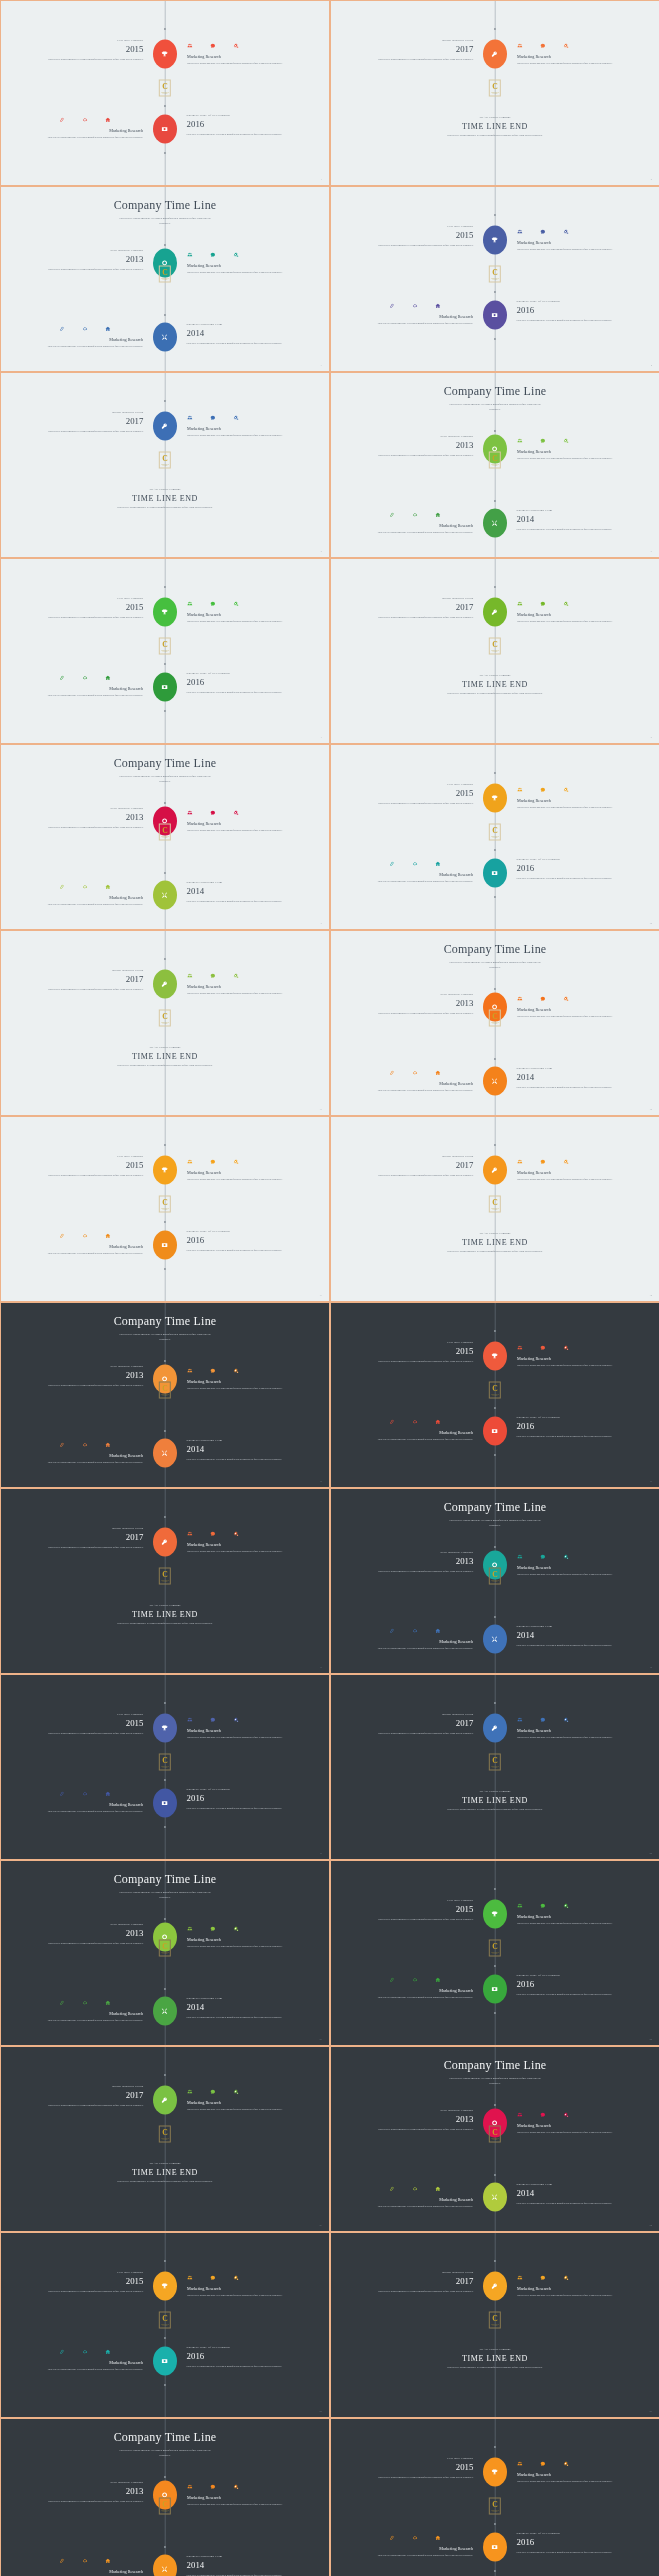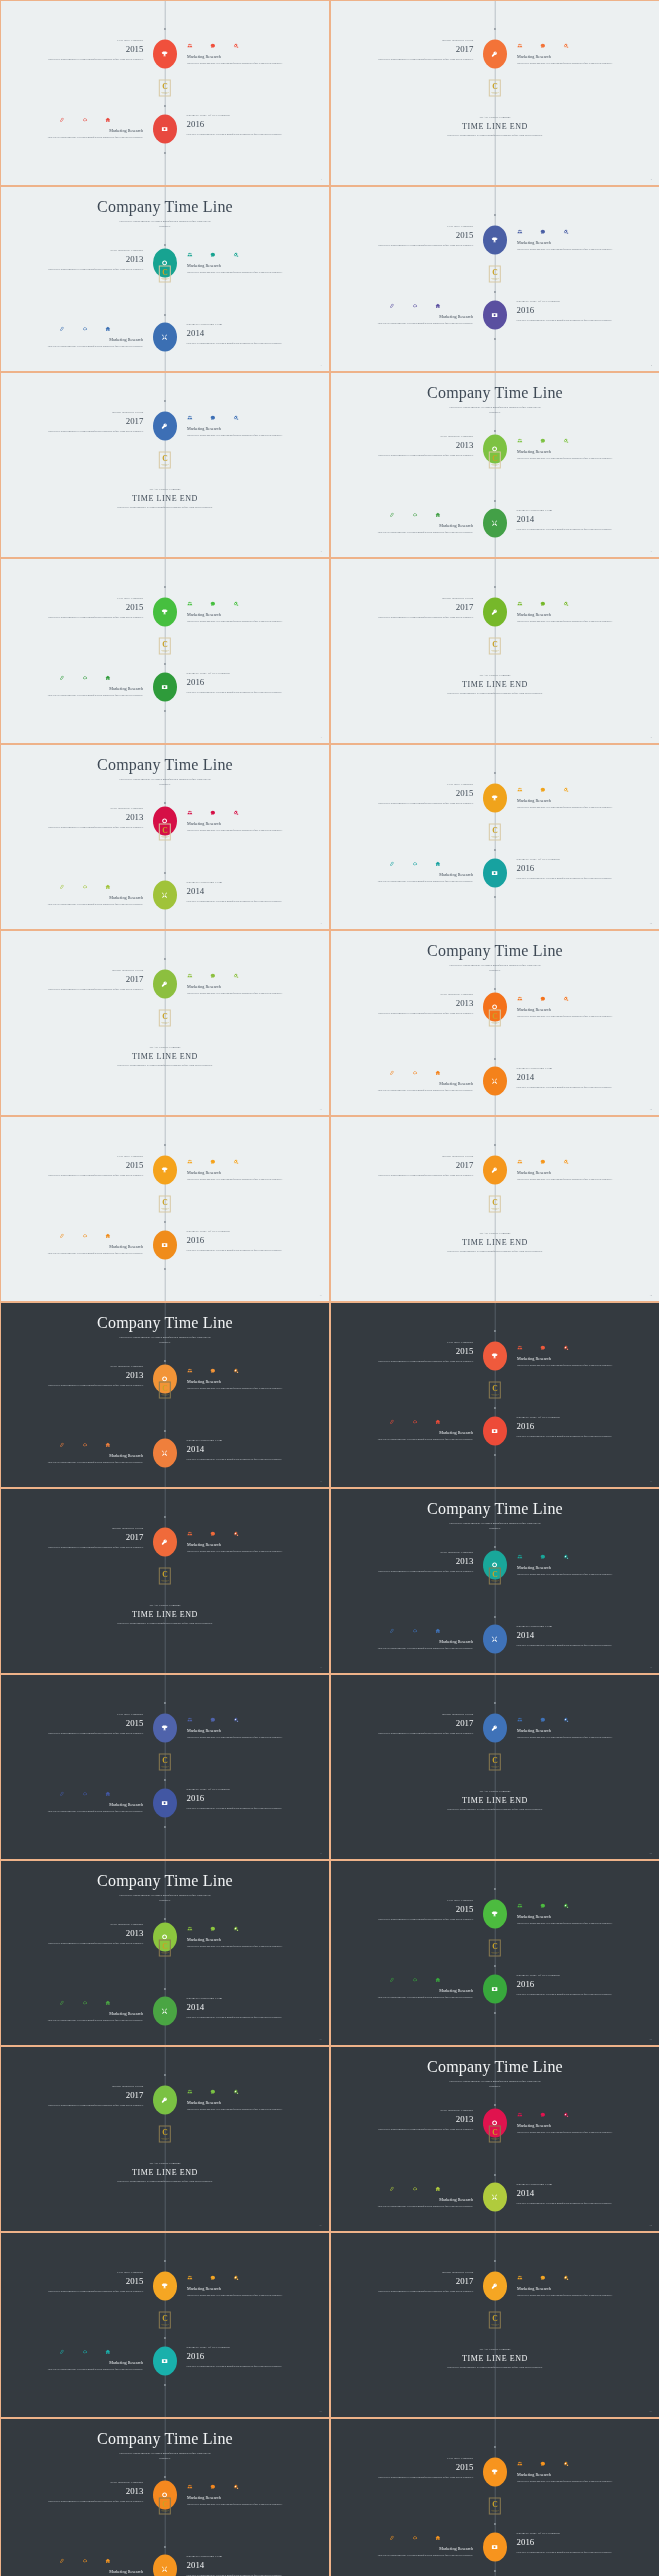--- a/index.html
+++ b/index.html
@@ -21,21 +21,21 @@
     height:186px;
     border:1.5px solid #eeb289;
     background:#ecf0f1;
     overflow:hidden;
   }
   .slide.dark { background:#343a40; }
 
   
   .head { position:absolute; left:0; right:0; text-align:center; }
   .head .h-title {
-    font-size:16px; letter-spacing:0.2px; color:#3f4a56;
+    font-size:12px; letter-spacing:0.2px; color:#3f4a56;
     font-family:"Liberation Serif", serif; font-weight:400;
   }
   .dark .head .h-title { color:#f2f4f5; }
   .head .h-sub {
     font-size:2.8px; color:#6d7680; line-height:1.85; margin-top:2.6px;
     font-family:"Liberation Serif", serif;
   }
   .dark .head .h-sub { color:#c6cbd0; }
 
   

